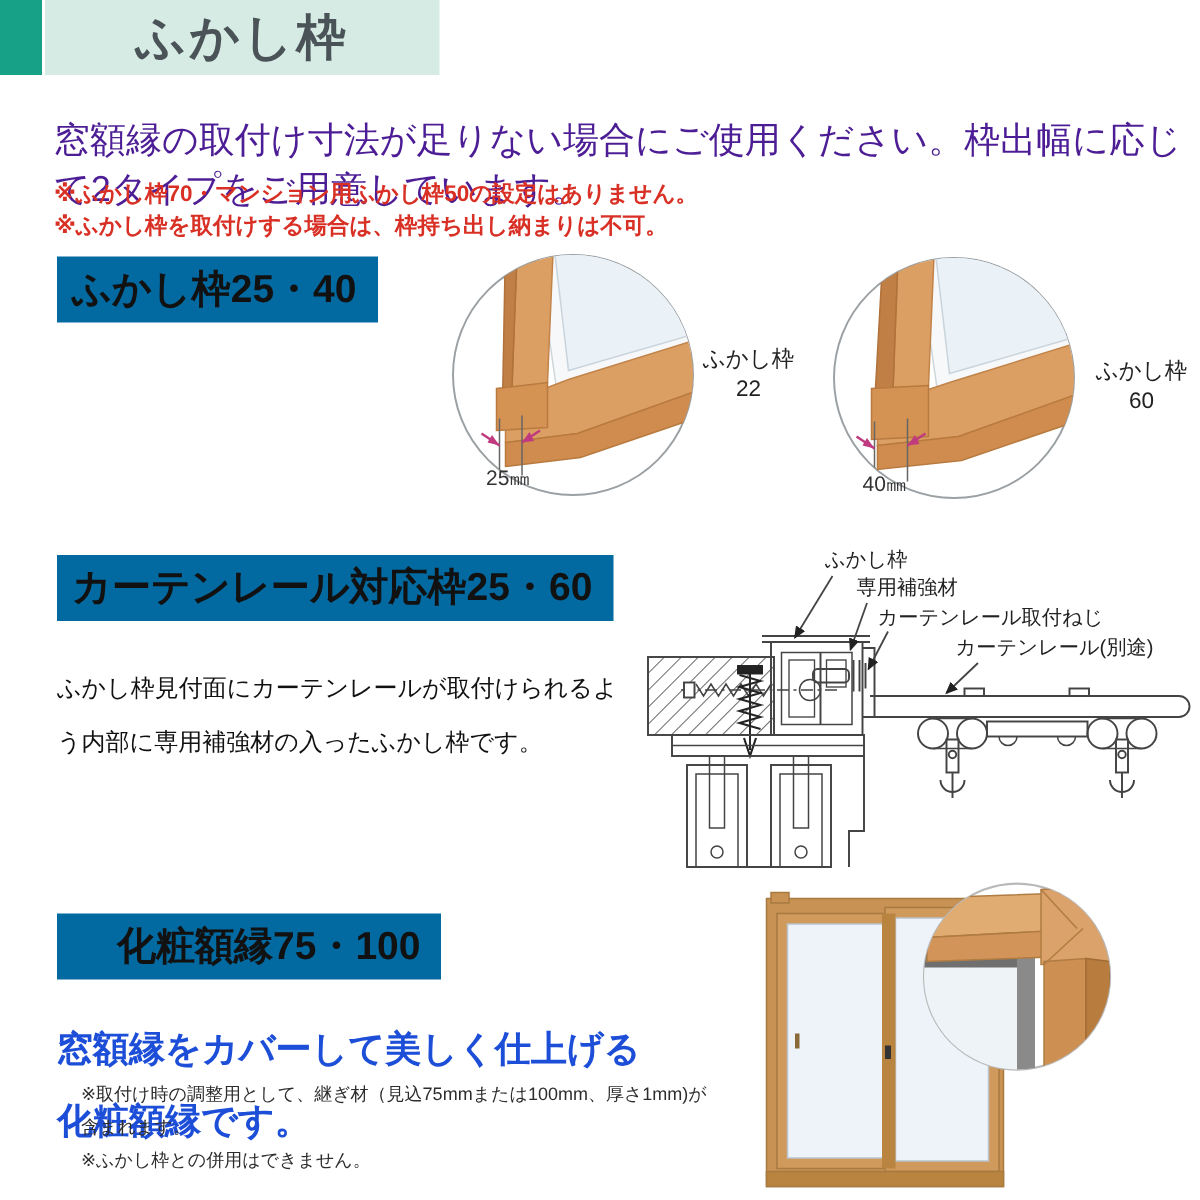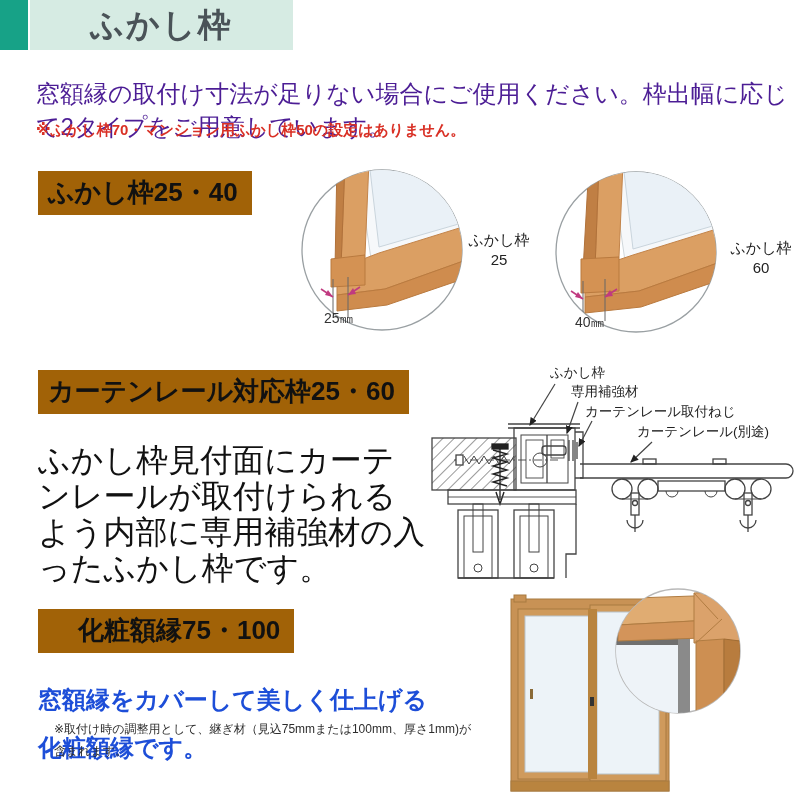--- a/index.html
+++ b/index.html
@@ -12,27 +12,27 @@
   
   .accent-block{left:0;top:0;width:28px;height:50px;background:#17a287;}
   .title-bar{left:30px;top:0;width:263px;height:50px;background:#d6ebe3;
     display:flex;align-items:center;justify-content:center;}
   .title-bar h1{margin:0;font-size:33px;font-weight:bold;color:#4a5358;letter-spacing:2px;}
   
   .intro-text{left:36px;top:53px;width:758px;font-size:24px;line-height:33px;color:#4c1d95;}
   .red-notes{left:36px;top:119px;width:740px;}
   .red-note{font-size:15px;line-height:21px;font-weight:bold;color:#d93025;}
   
-  .sec-title{background:#a16207;display:inline-block;padding:4px 14px 5px 10px;
+  .sec-title{background:#0369a1;display:inline-block;padding:4px 14px 5px 10px;
     font-size:26px;font-weight:bold;color:#111;white-space:nowrap;}
   .sec1-title{left:38px;top:171px;}
   .sec2-title{left:38px;top:370px;}
   .sec3-title{left:38px;top:609px;padding-left:40px;}
   
-  .sec2-body{left:38px;top:414px;width:388px;font-size:32px;line-height:36px;color:#111;margin-top:28px;}
+  .sec2-body{left:38px;top:414px;width:388px;font-size:16px;line-height:36px;color:#111;margin-top:28px;}
   .sec3-body{left:38px;top:652px;width:400px;font-size:24px;line-height:48px;color:#1d4ed8;font-weight:bold;}
   .sec3-notes{left:38px;top:718px;width:434px;}
   .gray-note{font-size:12px;line-height:22px;color:#2d2d2d;margin-left:16px;}
   
   .fig-circ1{left:299px;top:167px;}
   .fig-circ2{left:553px;top:169px;}
   .fig-label{width:78px;text-align:center;font-size:15px;line-height:20px;color:#222;}
   .fig-label1{left:460px;top:230px;}
   .fig-label2{left:722px;top:238px;}
   
@@ -44,20 +44,21 @@
 <body>
 
 <div class="abs accent-block"></div>
 <div class="abs title-bar">
   <h1>ふかし枠</h1>
 </div>
 
 <p class="abs intro-text">窓額縁の取付け寸法が足りない場合にご使用ください。枠出幅に応じて2タイプをご用意しています。</p>
 <div class="abs red-notes">
   <div class="red-note">※ふかし枠70・マンション用ふかし枠50の設定はありません。</div>
+  <div class="red-note">※ふかし枠を取付けする場合は、枠持ち出し納まりは不可。</div>
 </div>
 
 <div class="abs sec-title sec1-title">ふかし枠25・40</div>
 
 <svg class="abs fig-circ1" width="166" height="166" viewBox="0 0 166 166">
   <defs>
     <clipPath id="clip-c1">
         <circle cx="83" cy="83" r="80"></circle>
       </clipPath>
   </defs>
@@ -82,21 +83,21 @@
 
     <path d="M22,122 L34,130" stroke="#c03a80" stroke-width="1.6"></path>
     <polygon points="34,130 26,128 29,123" fill="#c03a80"></polygon>
     <path d="M61,120 L49,128" stroke="#c03a80" stroke-width="1.6"></path>
     <polygon points="49,128 57,127 54,121" fill="#c03a80"></polygon>
   </g>
   <text x="25" y="156" font-size="14" fill="#333">25㎜</text>
 </svg>
 <div class="abs fig-label fig-label1">
   <div>ふかし枠</div>
-  <div>25</div>
+  <div>22</div>
 </div>
 
 <svg class="abs fig-circ2" width="166" height="166" viewBox="0 0 166 166">
   <defs>
     <clipPath id="clip-c2">
         <circle cx="83" cy="83" r="80"></circle>
       </clipPath>
   </defs>
   <circle cx="83" cy="83" r="80" fill="#ffffff" stroke="#9aa0a3" stroke-width="1.3"></circle>
   <g clip-path="url(#clip-c2)">
@@ -218,20 +219,21 @@
     <text x="141" y="36">専用補強材</text>
     <text x="155" y="56">カーテンレール取付ねじ</text>
     <text x="207" y="76">カーテンレール(別途)</text>
   </g>
 </svg>
 
 <div class="abs sec-title sec3-title">化粧額縁75・100</div>
 <p class="abs sec3-body">窓額縁をカバーして美しく仕上げる化粧額縁です。</p>
 <div class="abs sec3-notes">
   <div class="gray-note">※取付け時の調整用として、継ぎ材（見込75mmまたは100mm、厚さ1mm)が含まれます。</div>
+  <div class="gray-note">※ふかし枠との併用はできません。</div>
 </div>
 
 <svg class="abs window-svg" width="322" height="215" viewBox="0 0 322 215">
   <defs>
     <clipPath id="clip-mag">
         <circle cx="200" cy="66" r="62"></circle>
       </clipPath>
   </defs>
 
   <rect x="33" y="14" width="158" height="192" fill="#c89255" stroke="#a87a40" stroke-width="1"></rect>

